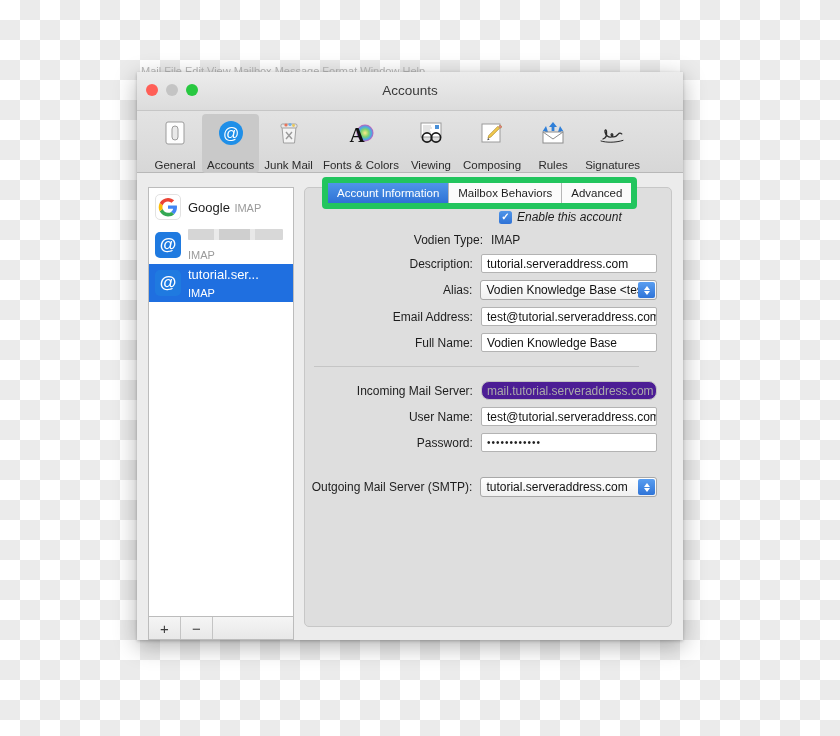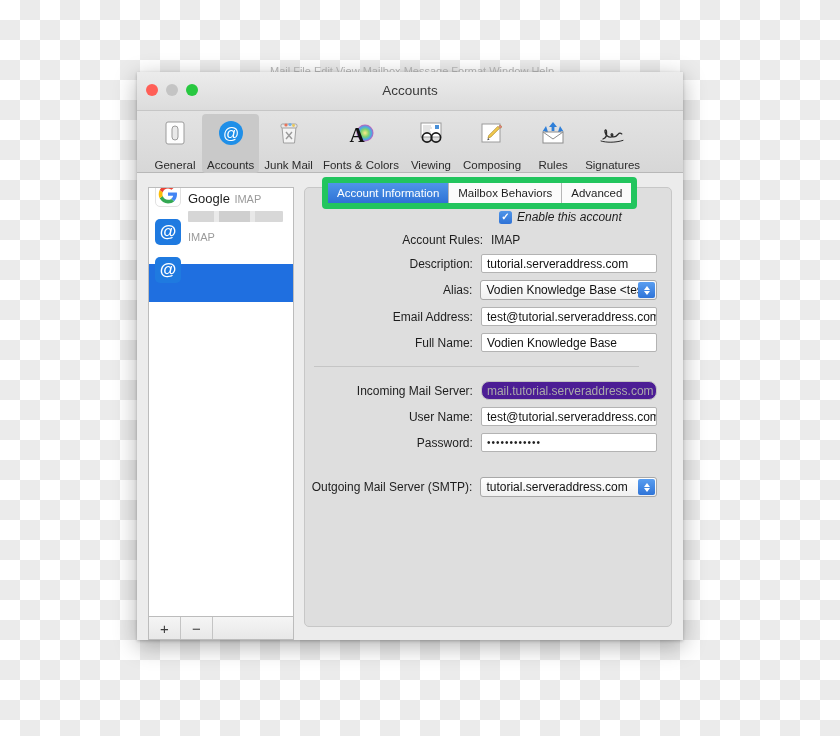--- a/index.html
+++ b/index.html
@@ -40,21 +40,20 @@
     top: 66px;
     width: 546px;
     height: 7px;
     overflow: hidden;
     font-size: 11px;
     color: #b9b9b9;
     white-space: nowrap;
     line-height: 11px;
     padding-left: 4px;
     box-sizing: border-box;
-    text-align: center;
   }
 
   
   .titlebar {
     position: relative;
     height: 38px;
     background: linear-gradient(#ececec, #dcdcdc);
     border-bottom: 1px solid #c6c6c6;
   }
   .traffic {
@@ -133,21 +132,21 @@
   }
   .acct-list {
     flex: 1;
     background: #ffffff;
     border: 1px solid #bcbcbc;
     border-bottom: none;
     overflow: hidden;
   }
   .acct {
     display: flex;
-    align-items: flex-end;
+    align-items: center;
     gap: 7px;
     padding: 19px 6px;
     height: 36px;
     box-sizing: border-box;
   }
   .acct.selected { background: #1f6fe0; }
   .acct-icon {
     width: 26px;
     height: 26px;
     flex: 0 0 26px;
@@ -506,20 +505,24 @@
         <div class="acct">
           <span class="acct-icon at">@</span>
           <span class="acct-text">
             <span class="redacted"></span>
             <span class="acct-sub">IMAP</span>
           </span>
         </div>
 
         <div class="acct selected">
           <span class="acct-icon at">@</span>
+          <span class="acct-text">
+            <span class="acct-name">tutorial.ser...</span>
+            <span class="acct-sub">IMAP</span>
+          </span>
         </div>
 
       </div>
 
       <div class="list-footer">
         <div class="lf-btn">+</div>
         <div class="lf-btn">−</div>
         <div class="lf-spacer"></div>
       </div>
     </div>
@@ -536,21 +539,21 @@
         <div class="panel-inner">
 
           <div class="chk-row">
             <span class="checkbox">
               <span class="tick">✓</span>
             </span>
             <span class="chk-label">Enable this account</span>
           </div>
 
           <div class="row">
-            <span class="row-label">Account Rules:</span>
+            <span class="row-label">Vodien Type:</span>
             <span class="row-value">IMAP</span>
           </div>
 
           <div class="row">
             <span class="row-label">Description:</span>
             <span class="field">tutorial.serveraddress.com</span>
           </div>
 
           <div class="row">
             <span class="row-label">Alias:</span>

